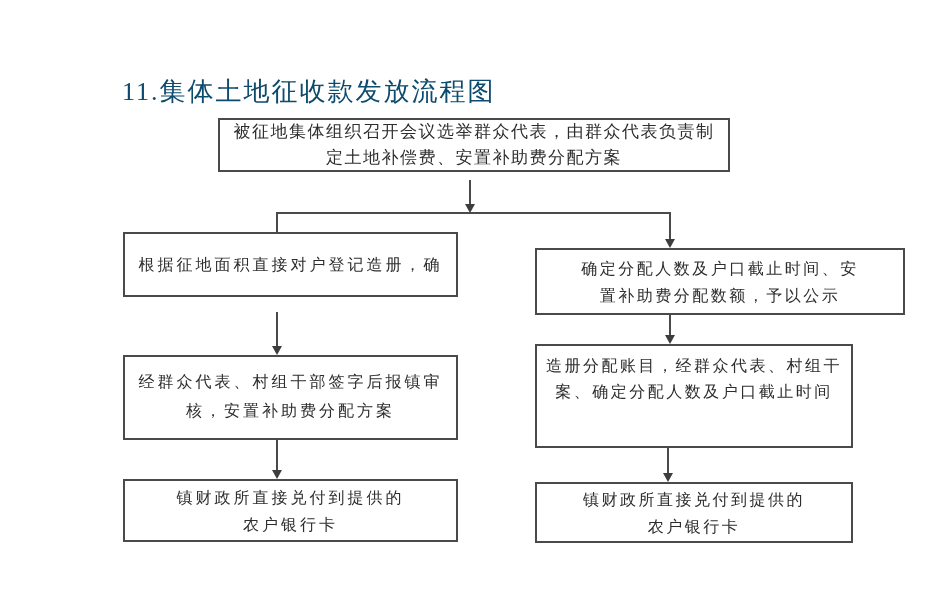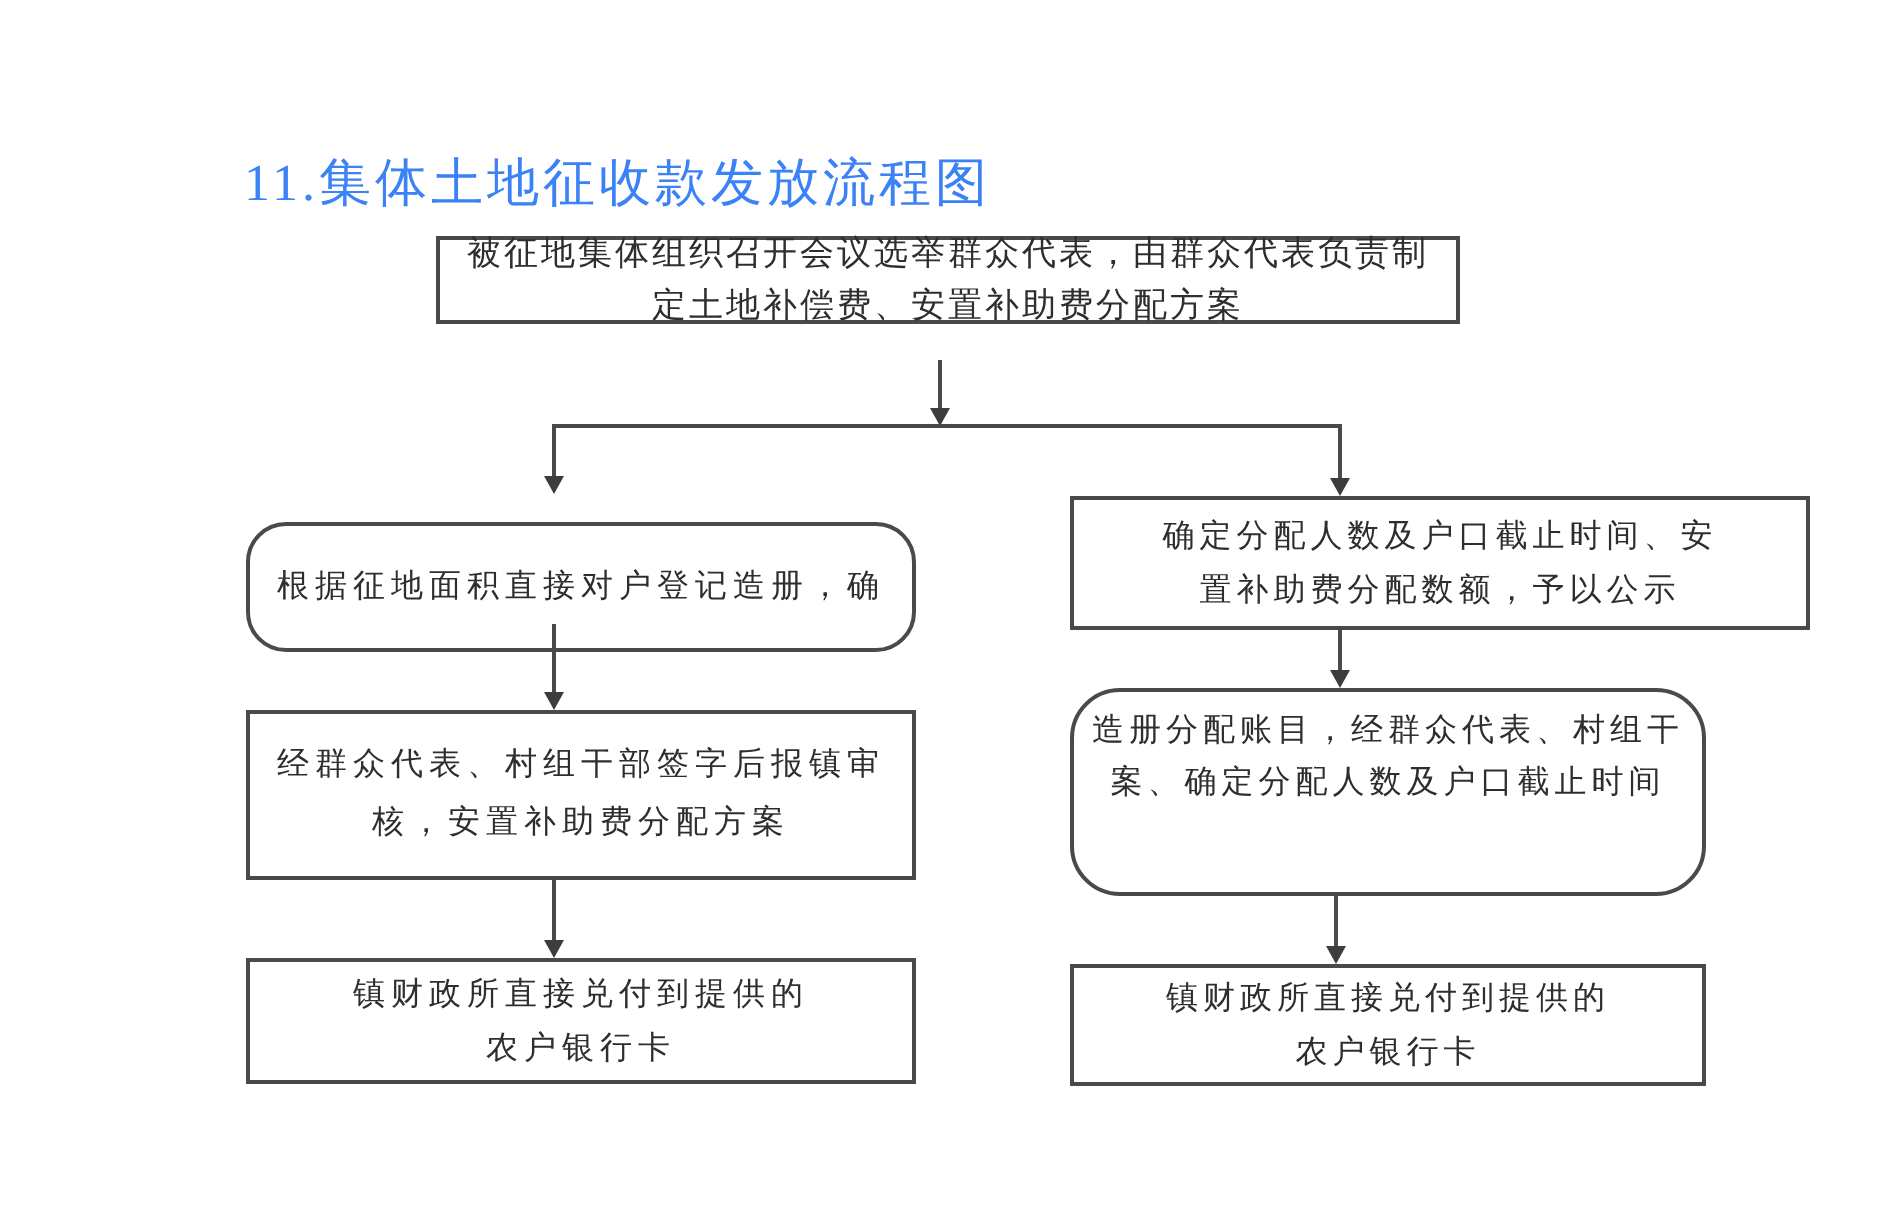--- a/index.html
+++ b/index.html
@@ -4,44 +4,44 @@
 <style>
   html,body{margin:0;padding:0;}
   body{
     width:950px;height:605px;position:relative;overflow:hidden;
     background:#ffffff;
     font-family:"Liberation Serif","DejaVu Serif",serif;
     color:#2b2b2b;
   }
   .page-title{
     position:absolute;left:122px;top:74px;
-    font-size:26px;letter-spacing:2px;color:#3b82f6;
+    font-size:26px;letter-spacing:2px;color:#0c4a6e;
     white-space:nowrap;
   }
   .box{
     position:absolute;
     border:2px solid #4a4a4a;
     box-sizing:border-box;
     display:flex;flex-direction:column;justify-content:center;align-items:center;
     text-align:center;
     background:#ffffff;
   }
   .bline{
     font-size:16px;letter-spacing:3px;line-height:27px;color:#2e2e2e;
     white-space:nowrap;
   }
-  .top-box{left:218px;top:118px;width:512px;height:44px;}
+  .top-box{left:218px;top:118px;width:512px;height:54px;}
   .top-box .bline{font-size:17px;letter-spacing:1.5px;line-height:26px;}
-  .box-l1{left:123px;top:261px;width:335px;height:65px;border-radius:20px;}
+  .box-l1{left:123px;top:232px;width:335px;height:65px;}
   .box-l2{left:123px;top:355px;width:335px;height:85px;}
   .box-l2 .bline{line-height:29px;font-family:Liberation Mono, monospace;}
   .box-l3{left:123px;top:479px;width:335px;height:63px;}
   .box-r1{left:535px;top:248px;width:370px;height:67px;}
   .box-r1 .bline,.box-r2 .bline,.box-r3 .bline{letter-spacing:2.5px;}
-  .box-r2{left:535px;top:344px;width:318px;height:104px;justify-content:flex-start;padding-top:7px;border-radius:25px;}
+  .box-r2{left:535px;top:344px;width:318px;height:104px;justify-content:flex-start;padding-top:7px;}
   .box-r2 .bline{line-height:26px;}
   .box-r3{left:535px;top:482px;width:318px;height:61px;}
   .vline{position:absolute;width:2px;background:#4a4a4a;}
   .hline{position:absolute;height:2px;background:#4a4a4a;}
   .arrowhead{
     position:absolute;width:0;height:0;
     border-left:5px solid transparent;
     border-right:5px solid transparent;
     border-top:9px solid #3d3d3d;
   }

